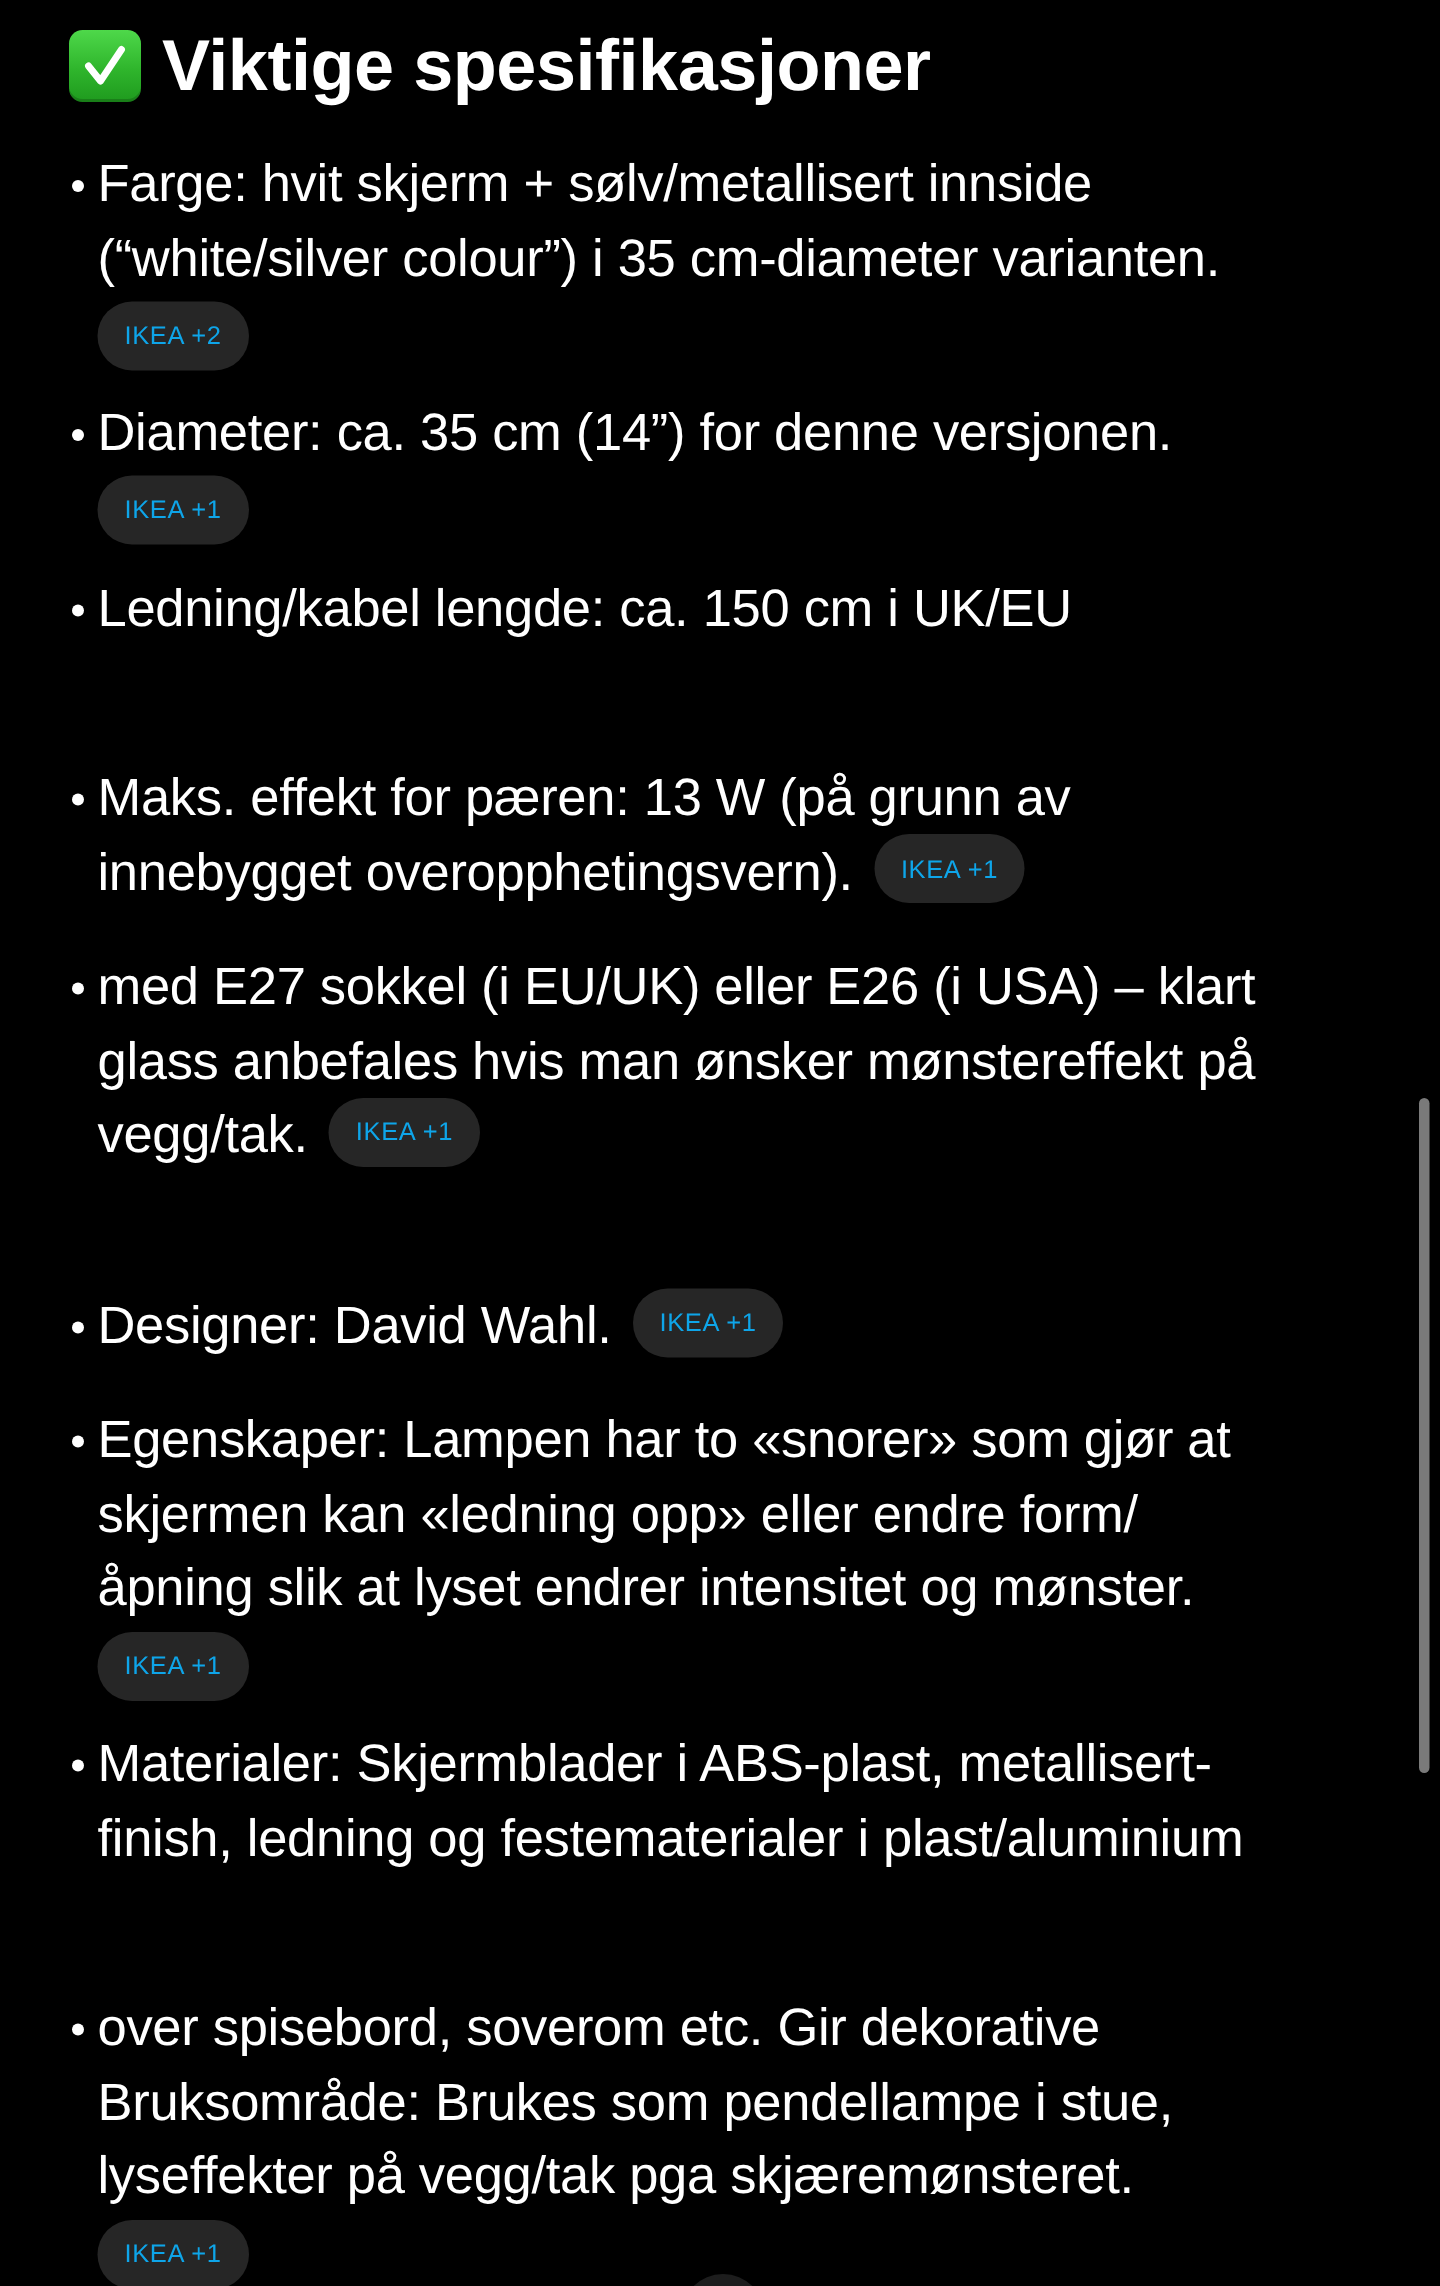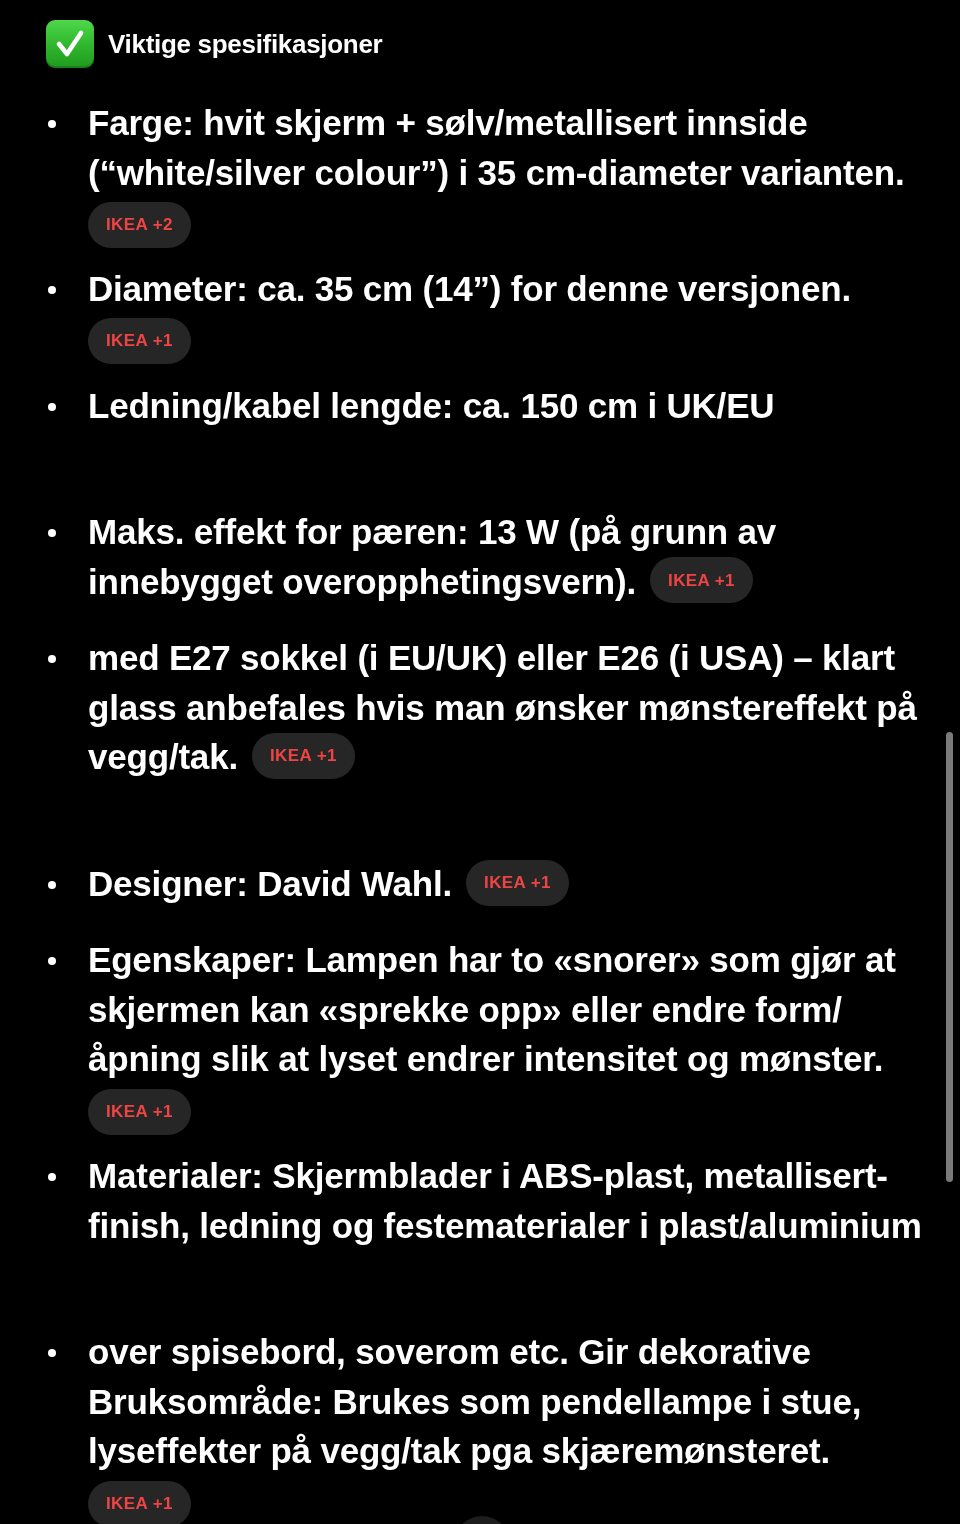--- a/index.html
+++ b/index.html
@@ -21,21 +21,21 @@
     top: 0;
     width: 960px;
   }
   .heading {
     position: absolute;
     left: 46px;
     top: 18px;
     height: 52px;
     display: flex;
     align-items: center;
-    font-size: 26px;
+    font-size: 48px;
     font-weight: bold;
     letter-spacing: -0.3px;
     color: #ffffff;
     white-space: nowrap;
   }
   .check-icon {
     width: 48px;
     height: 48px;
     border-radius: 9px;
     background: linear-gradient(180deg, #4ed84a 0%, #2fb52c 55%, #1f9a1e 100%);
@@ -60,38 +60,37 @@
   .bullet {
     position: absolute;
     left: 48px;
     width: 8px;
     height: 8px;
     border-radius: 50%;
     background: #ffffff;
   }
   .item-text {
     position: absolute;
-    left: 88px;
+    left: 65px;
     width: 840px;
     font-size: 35px;
     line-height: 49.7px;
     color: #ffffff;
     letter-spacing: -0.2px;
-    font-weight: bold;
   }
   .line { display: block; white-space: nowrap; }
   .pill {
     display: inline-flex;
     align-items: center;
     justify-content: center;
     height: 46px;
     padding: 0 18px;
     border-radius: 23px;
     background: #262626;
-    color: #ef4444;
+    color: #0ea5e9;
     font-size: 17px;
     letter-spacing: 0.4px;
     vertical-align: middle;
     position: relative;
     top: -4px;
     margin-left: 14px;
     white-space: nowrap;
   }
   .pill.block {
     margin-left: 0;
@@ -183,21 +182,21 @@
       <span class="bullet" style="top:22px;"></span>
       <div class="item-text">
         <span class="line"><span>Designer: David Wahl.</span><span class="pill">IKEA +1</span></span>
       </div>
     </li>
 
     <li class="item" style="top:935px;">
       <span class="bullet" style="top:22px;"></span>
       <div class="item-text">
         <span class="line">Egenskaper: Lampen har to «snorer» som gjør at</span>
-        <span class="line">skjermen kan «sprekke opp» eller endre form/</span>
+        <span class="line">skjermen kan «ledning opp» eller endre form/</span>
         <span class="line">åpning slik at lyset endrer intensitet og mønster.</span>
         <span class="pill-row"><span class="pill block">IKEA +1</span></span>
       </div>
     </li>
 
     <li class="item" style="top:1151px;">
       <span class="bullet" style="top:22px;"></span>
       <div class="item-text">
         <span class="line">Materialer: Skjermblader i ABS-plast, metallisert-</span>
         <span class="line">finish, ledning og festematerialer i plast/aluminium</span>

